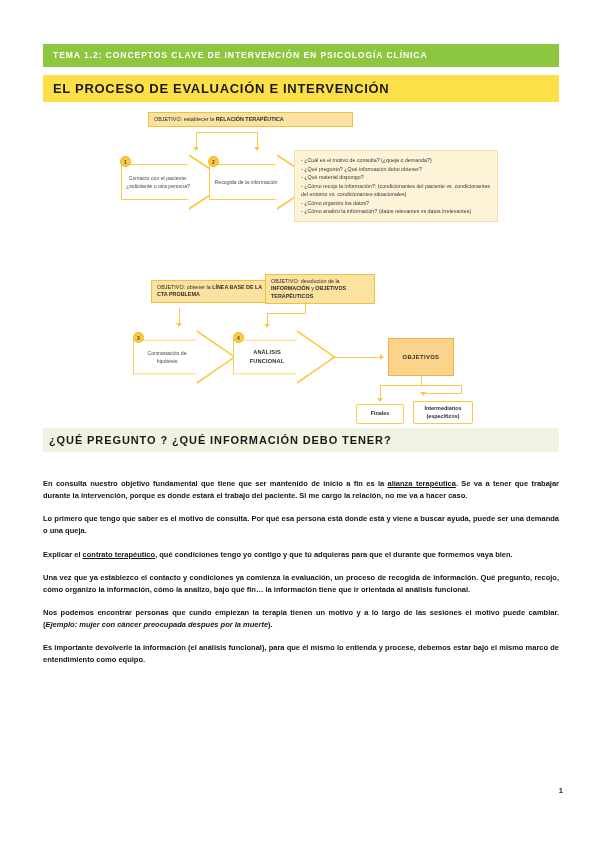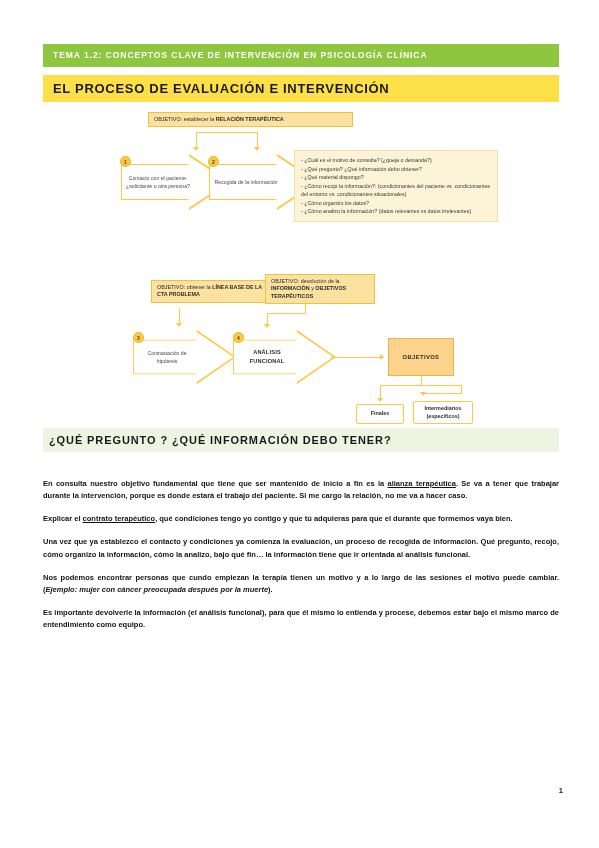--- a/index.html
+++ b/index.html
@@ -288,20 +288,23 @@
       </div>
 
     </div>
 
     <div class="section-bar">¿QUÉ PREGUNTO ? ¿QUÉ INFORMACIÓN DEBO TENER?</div>
 
     <div class="para first">
       <span>En consulta nuestro objetivo fundamental que tiene que ser mantenido de inicio a fin es la </span><span class="u">alianza terapéutica</span><span>. Se va a tener que trabajar durante la intervención, porque es donde estará el trabajo del paciente. Si me cargo la relación, no me va a hacer caso.</span>
     </div>
 
+    <div class="para">
+      <span>Lo primero que tengo que saber es el motivo de consulta. Por qué esa persona está donde está y viene a buscar ayuda, puede ser una demanda o una queja.</span>
+    </div>
 
 
 
     <div class="para">
       <span>Explicar el </span><span class="u">contrato terapéutico</span><span>, qué condiciones tengo yo contigo y que tú adquieras para que el durante que formemos vaya bien.</span>
     </div>
 
     <div class="para">
       <span>Una vez que ya establezco el contacto y condiciones ya comienza la evaluación, un proceso de recogida de información. Qué pregunto, recojo, cómo organizo la información, cómo la analizo, bajo qué fin… la información tiene que ir orientada al análisis funcional.</span>
     </div>

